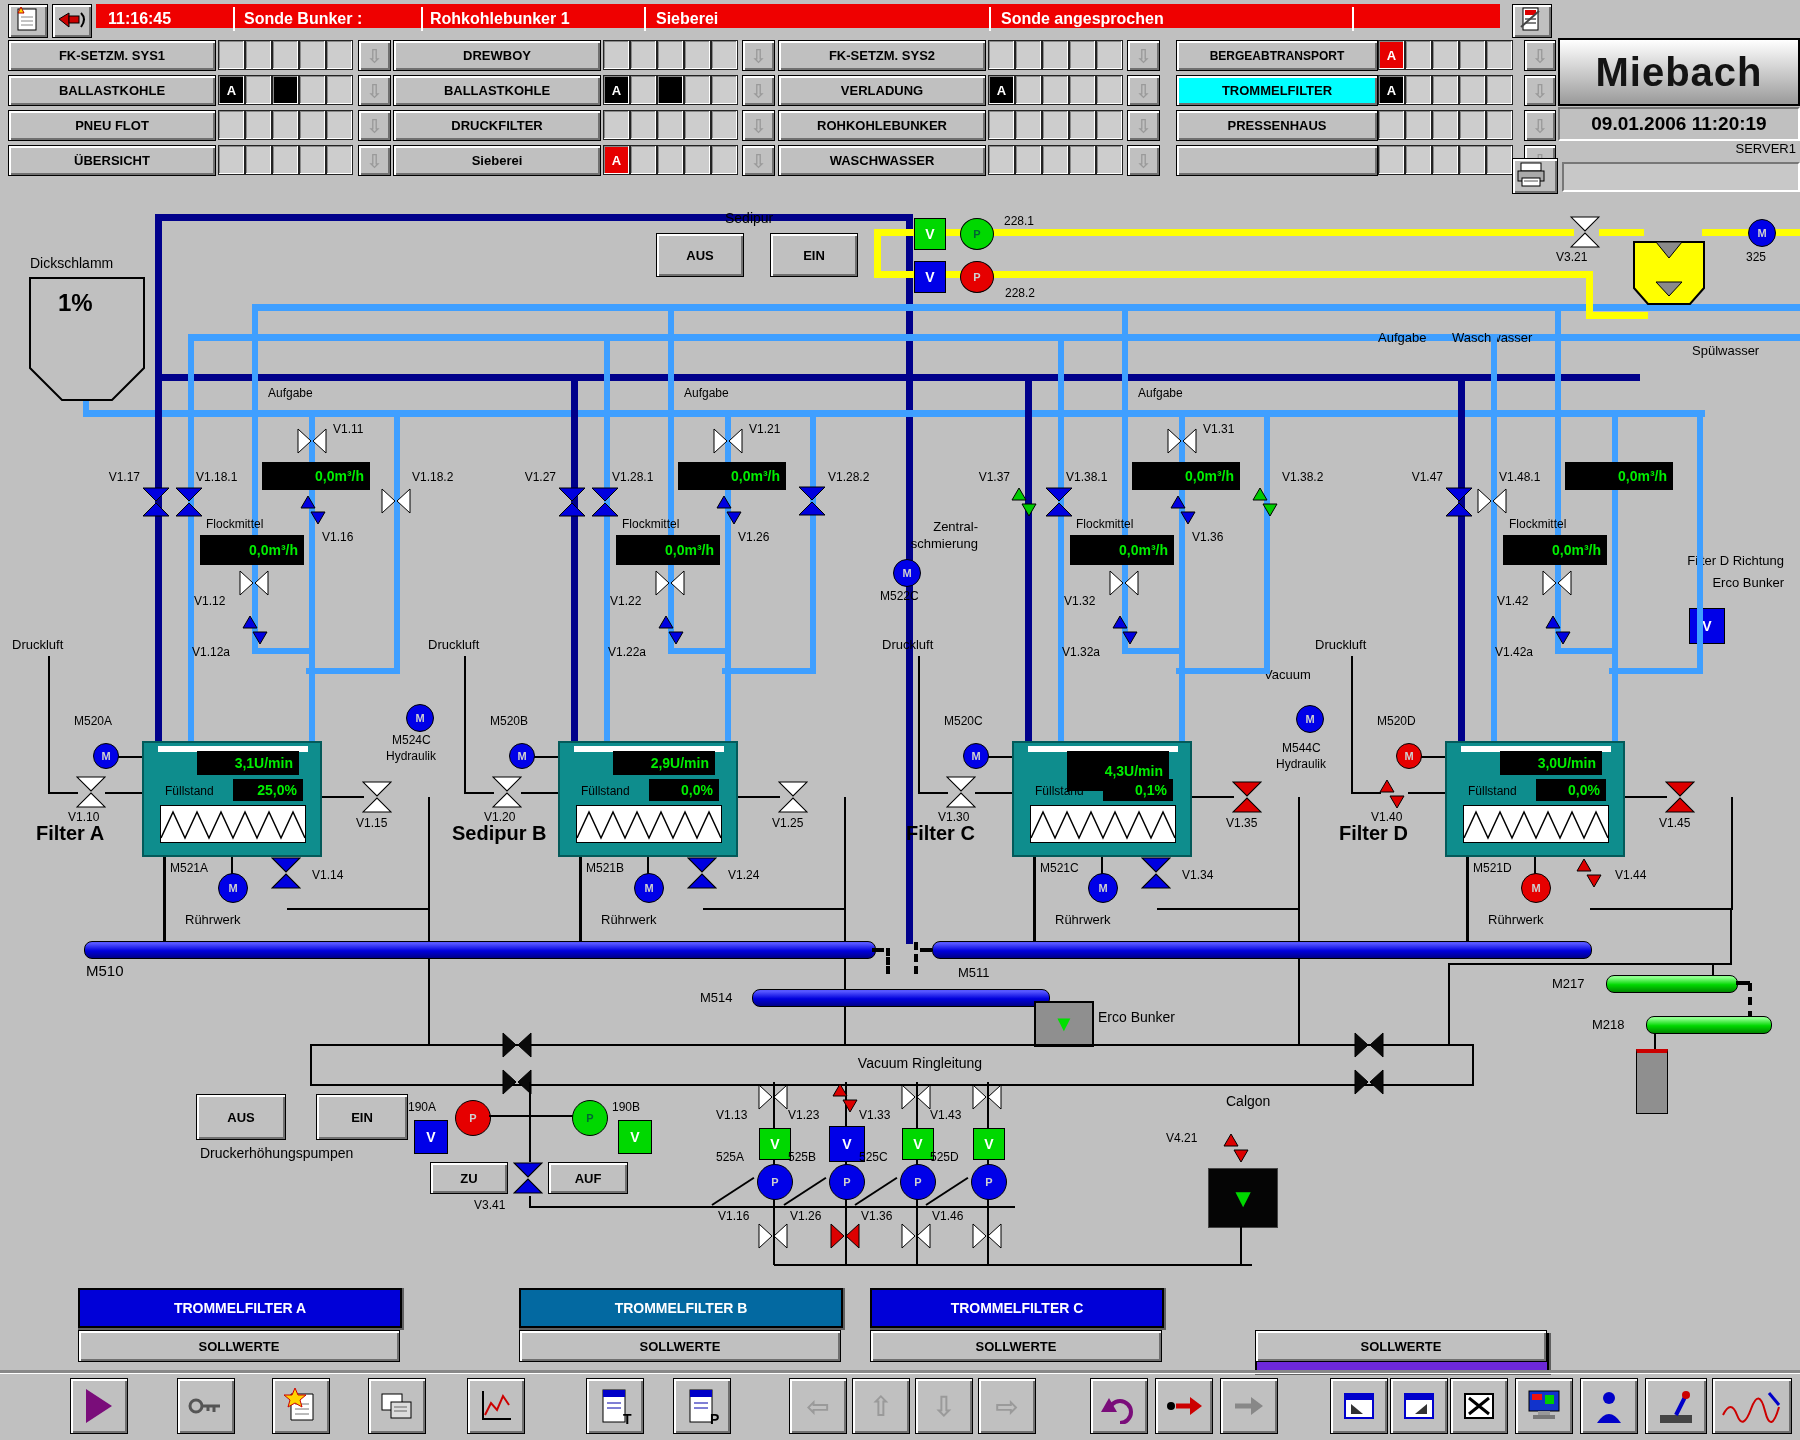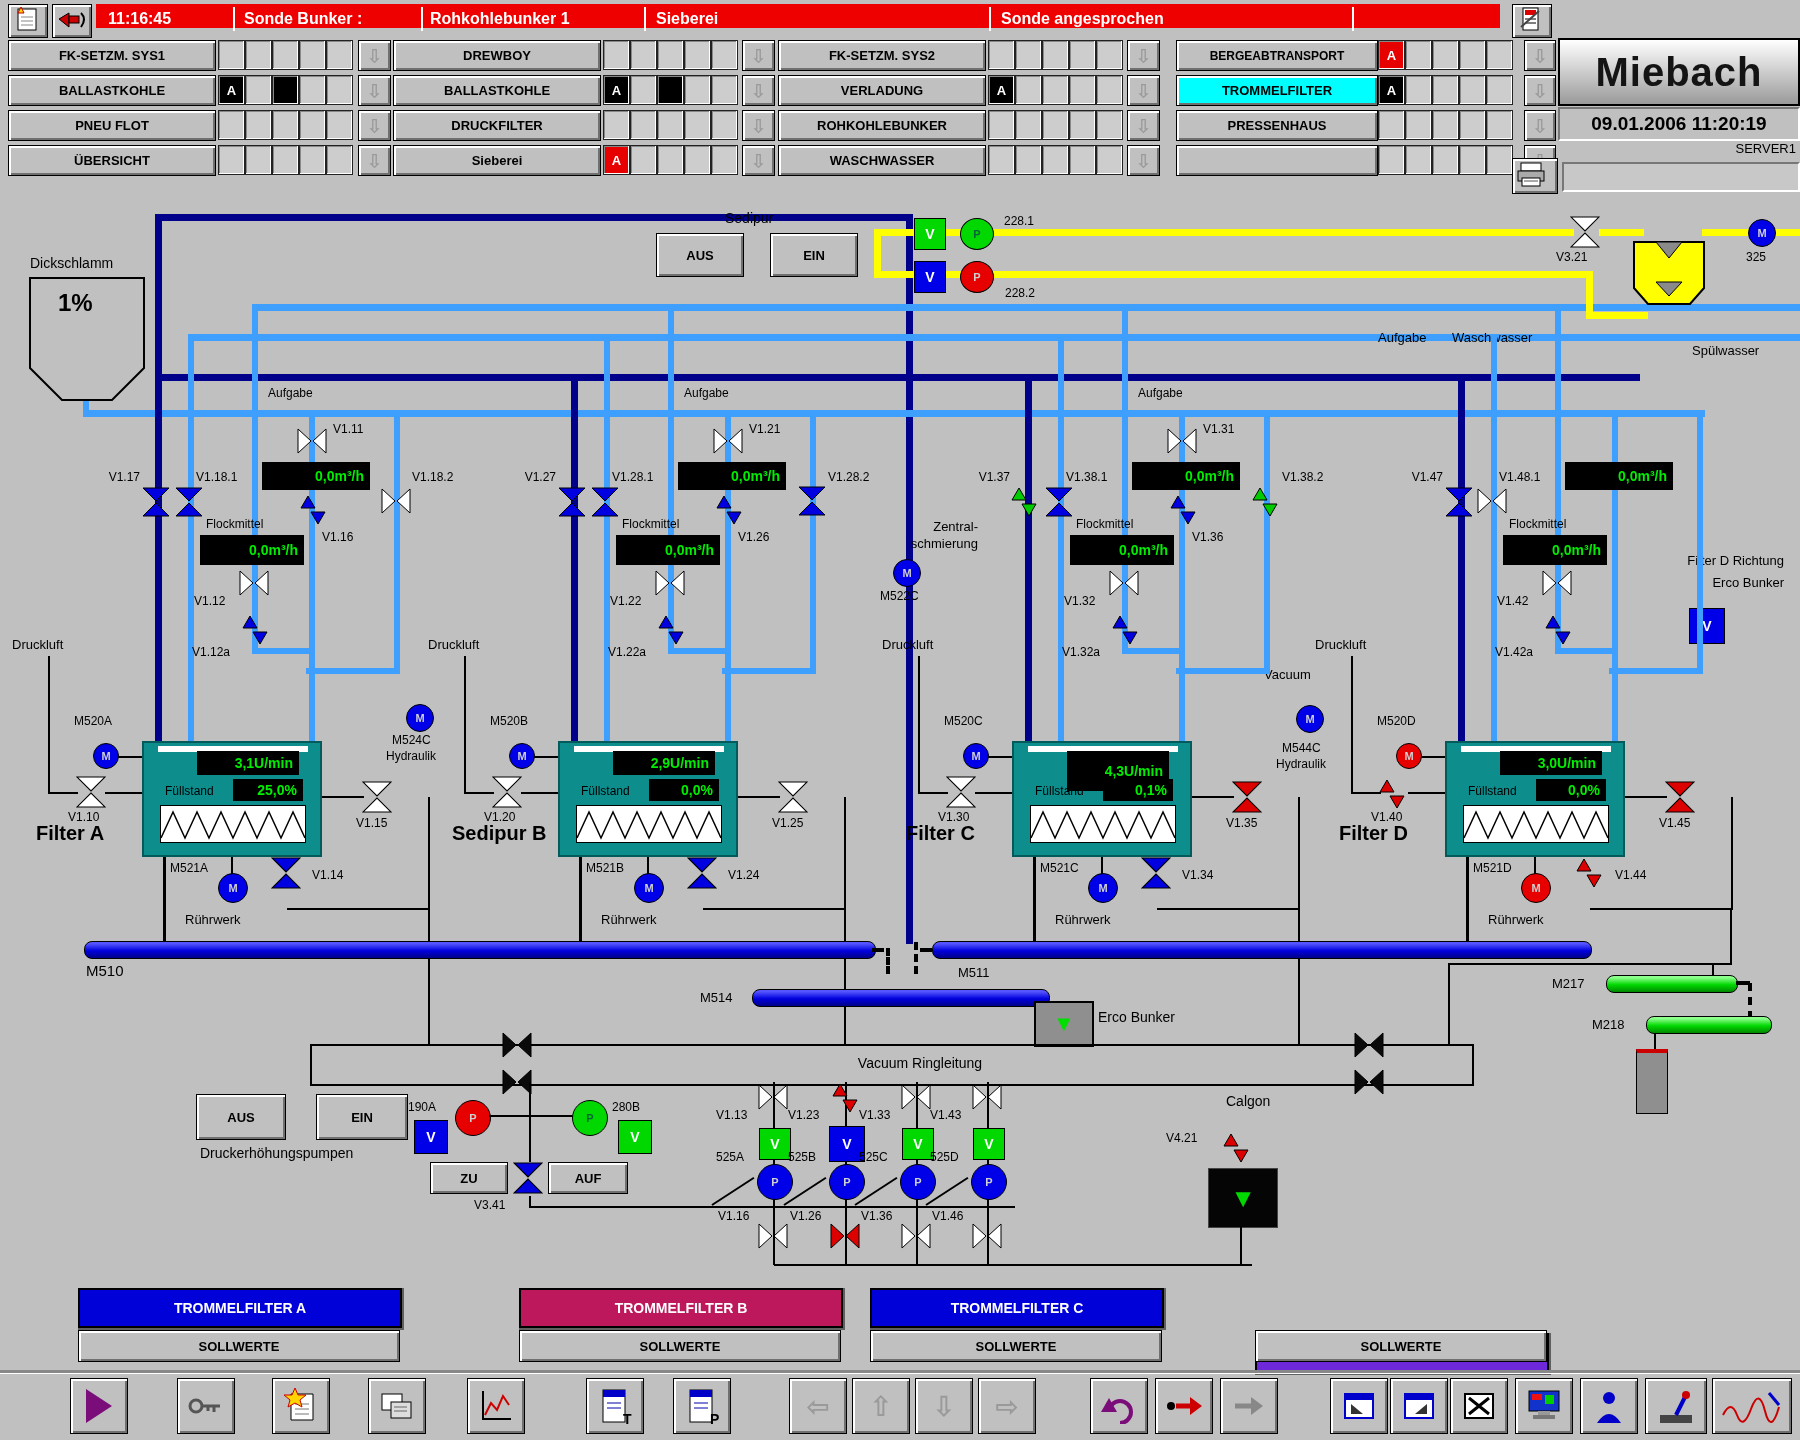--- a/index.html
+++ b/index.html
@@ -642,21 +642,21 @@
   </svg>
 
 <div class="btn b3" style="left:196px;top:1094px;width:88px;height:44px">AUS</div>
 <div class="btn b3" style="left:316px;top:1094px;width:90px;height:44px">EIN</div>
 <div class="lbl" style="left:200px;top:1146px;font-size:14px">Druckerhöhungspumpen</div>
 <div class="lbl" style="left:408px;top:1100px">190A</div>
 <div class="mc mr2" style="left:455px;top:1100px;width:34px;height:34px">P</div>
 <div class="vsq sqb" style="left:414px;top:1120px;width:32px;height:32px">V</div>
 <div class="pp bkp" style="left:489px;top:1115px;width:84px;height:2px"></div>
 <div class="mc mgr" style="left:572px;top:1100px;width:34px;height:34px">P</div>
-<div class="lbl" style="left:612px;top:1100px">280B</div>
+<div class="lbl" style="left:612px;top:1100px">190B</div>
 <div class="vsq sqg" style="left:618px;top:1120px;width:32px;height:32px">V</div>
 <div class="pp bkp" style="left:529px;top:1082px;width:2px;height:34px"></div>
 <div class="pp bkp" style="left:529px;top:1117px;width:2px;height:45px"></div>
 <div class="btn b3" style="left:430px;top:1162px;width:76px;height:30px">ZU</div>
 <svg class="vv fb" style="left:513px;top:1160px" width="30" height="36" viewBox="0 0 28 30">
     <path d="M1 1 L27 1 L14 14 Z M1 29 L27 29 L14 16 Z"></path>
   </svg>
 <div class="btn b3" style="left:548px;top:1162px;width:78px;height:30px">AUF</div>
 <div class="lbl" style="left:474px;top:1198px">V3.41</div>
 <div class="pp bkp" style="left:529px;top:1196px;width:2px;height:12px"></div>
@@ -724,21 +724,21 @@
 <div class="lbl" style="left:1166px;top:1131px">V4.21</div>
 <svg class="vv fr" style="left:1222px;top:1132px" width="28" height="32" viewBox="0 0 28 32">
     <path d="M2 14 L16 14 L9 2 Z M12 18 L26 18 L19 30 Z"></path>
   </svg>
 <div class="abs" style="left:1208px;top:1168px;width:68px;height:58px;background:#050505;border:1px solid #444;display:flex;align-items:center;justify-content:center">
     <span style="color:#00d800;font-size:26px">▼</span>
   </div>
 <div class="pp bkp" style="left:1240px;top:1226px;width:2px;height:40px"></div>
 
 <div class="bigbtn" style="left:78px;top:1288px;width:320px;background:#0000d8;color:#fff">TROMMELFILTER A</div>
-<div class="bigbtn" style="left:519px;top:1288px;width:320px;background:#be185d;color:#fff">TROMMELFILTER B</div>
+<div class="bigbtn" style="left:519px;top:1288px;width:320px;background:#0369a1;color:#fff">TROMMELFILTER B</div>
 <div class="bigbtn" style="left:870px;top:1288px;width:290px;background:#0000d8;color:#fff">TROMMELFILTER C</div>
 <div class="bigbtn" style="left:1255px;top:1333px;width:290px;background:#6d28d9;color:#fff">TROMMELFILTER D</div>
 <div class="btn b3" style="left:78px;top:1330px;width:320px;height:30px">SOLLWERTE</div>
 <div class="btn b3" style="left:519px;top:1330px;width:320px;height:30px">SOLLWERTE</div>
 <div class="btn b3" style="left:870px;top:1330px;width:290px;height:30px">SOLLWERTE</div>
 <div class="btn b3" style="left:1255px;top:1330px;width:290px;height:30px">SOLLWERTE</div>
 
 <div class="abs" style="left:0;top:1370px;width:1800px;height:3px;background:#888;border-bottom:1px solid #fff"></div>
 <div class="tbtn b3" style="left:70px;top:1378px">
     <div style="width:0;height:0;border-top:17px solid transparent;border-bottom:17px solid transparent;border-left:26px solid #7a0d7a"></div>

